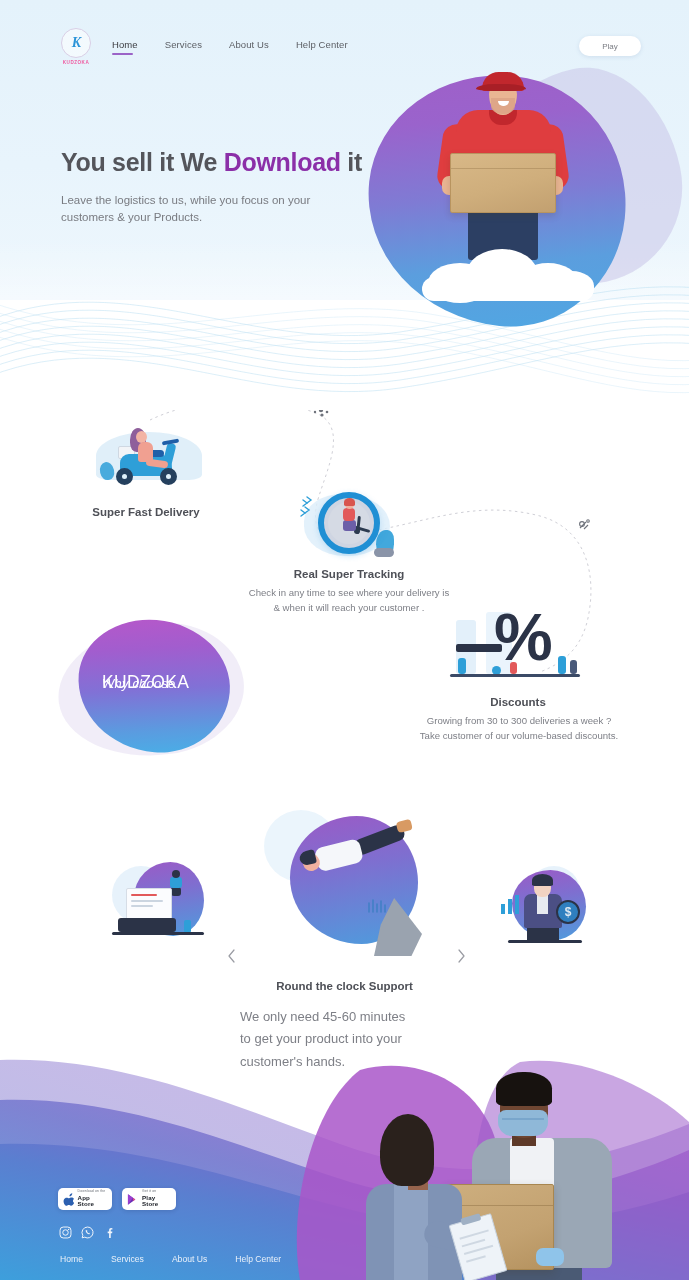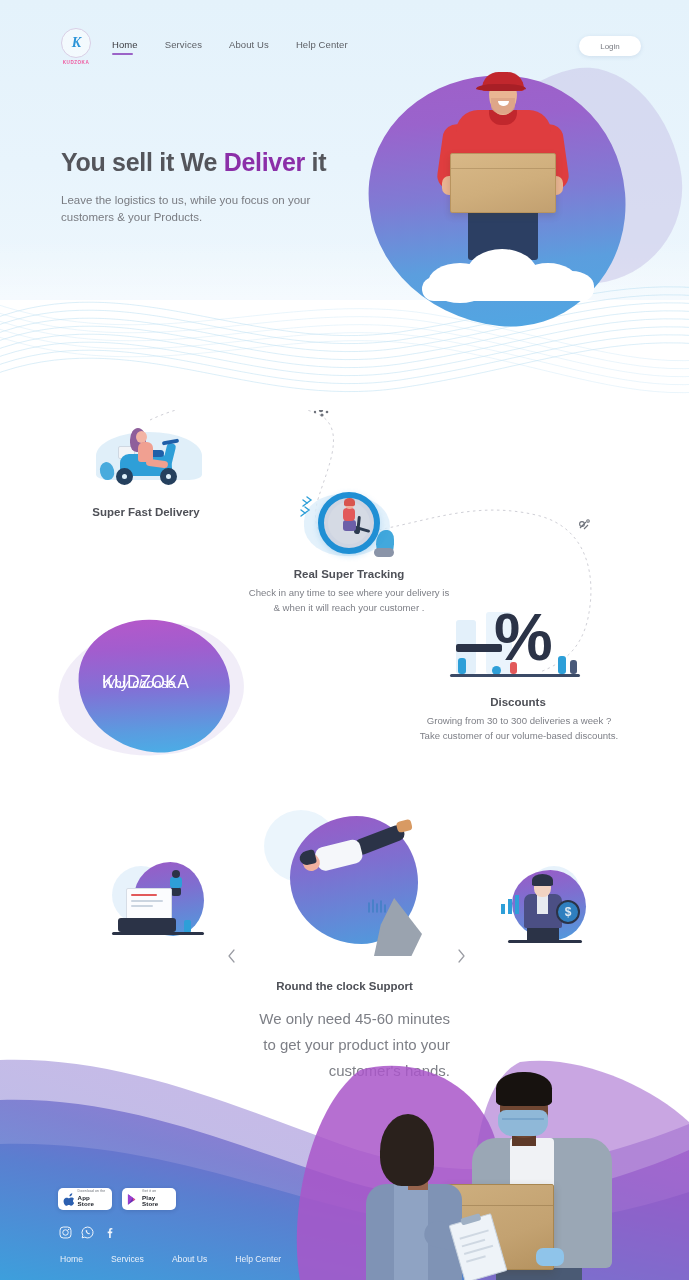--- a/index.html
+++ b/index.html
@@ -228,22 +228,22 @@
     color:#dfe9f2;font-size:12px;font-weight:700;}
   .cr-bars{position:absolute;left:6px;top:26px;width:22px;height:22px;}
   .cr-ground{position:absolute;left:14px;top:74px;width:74px;height:2.5px;background:#2b3347;border-radius:2px;}
 
   .car-arrow{position:absolute;top:147px;font-size:15px;color:#9a9ca3;cursor:pointer;
     width:18px;height:18px;display:flex;align-items:center;justify-content:center;user-select:none;}
   .car-prev{left:222px;}
   .car-next{left:452px;}
   .car-title{position:absolute;left:0;top:180px;width:689px;text-align:center;
     font-size:11.5px;font-weight:700;color:#4e5057;}
-  .car-desc{position:absolute;left:240px;top:206px;width:210px;text-align:right;
-    font-size:15px;line-height:1.72;color:#7d7f86;}
+  .car-desc{position:absolute;left:240px;top:206px;width:210px;text-align:left;
+    font-size:13px;line-height:1.72;color:#7d7f86;}
 
   
   .footer{position:absolute;left:0;top:1052px;width:689px;height:228px;overflow:hidden;}
   .foot-photo{position:absolute;left:340px;top:10px;width:349px;height:218px;z-index:4;}
   .p-woman{position:absolute;left:18px;top:52px;width:118px;height:168px;}
   .pw-hair{position:absolute;left:22px;top:0px;width:54px;height:72px;background:#2a211c;
     border-radius:52% 48% 30% 40%;}
   .pw-face{position:absolute;left:40px;top:22px;width:36px;height:44px;background:#a8725a;
     border-radius:42% 44% 50% 50%;}
   .pw-neck{position:absolute;left:50px;top:60px;width:20px;height:16px;background:#96644d;}
@@ -351,25 +351,25 @@
         <span class="logo-k">K</span>
       </div>
       <div class="logo-word">KUDZOKA</div>
     </div>
     <div class="nav-links">
       <span class="nav-link active">Home</span>
       <span class="nav-link">Services</span>
       <span class="nav-link">About Us</span>
       <span class="nav-link">Help Center</span>
     </div>
-    <button class="login-btn">Login</button>
+    <button class="login-btn">Play</button>
   </div>
 
   <div class="hero-copy">
-    <h1 class="hero-title"><span>You sell it We </span><span class="accent">Deliver</span><span> it</span></h1>
+    <h1 class="hero-title"><span>You sell it We </span><span class="accent">Download</span><span> it</span></h1>
     <p class="hero-sub">Leave the logistics to us, while you focus on your customers &amp; your Products.</p>
   </div>
 
   <div class="features">
 
     <svg class="dots-path" viewBox="0 0 689 370">
       <path d="M150,30 C200,6 270,4 318,24 C352,40 320,92 316,118 C312,150 330,148 352,144
                C420,136 470,108 540,126 C590,140 596,190 588,228 C582,256 566,272 540,282" fill="none" stroke="#cfcfd6" stroke-width="1" stroke-dasharray="2.5 3.5"></path>
       <g fill="#6e727b">
         <circle cx="321" cy="20" r="2.2"></circle>

